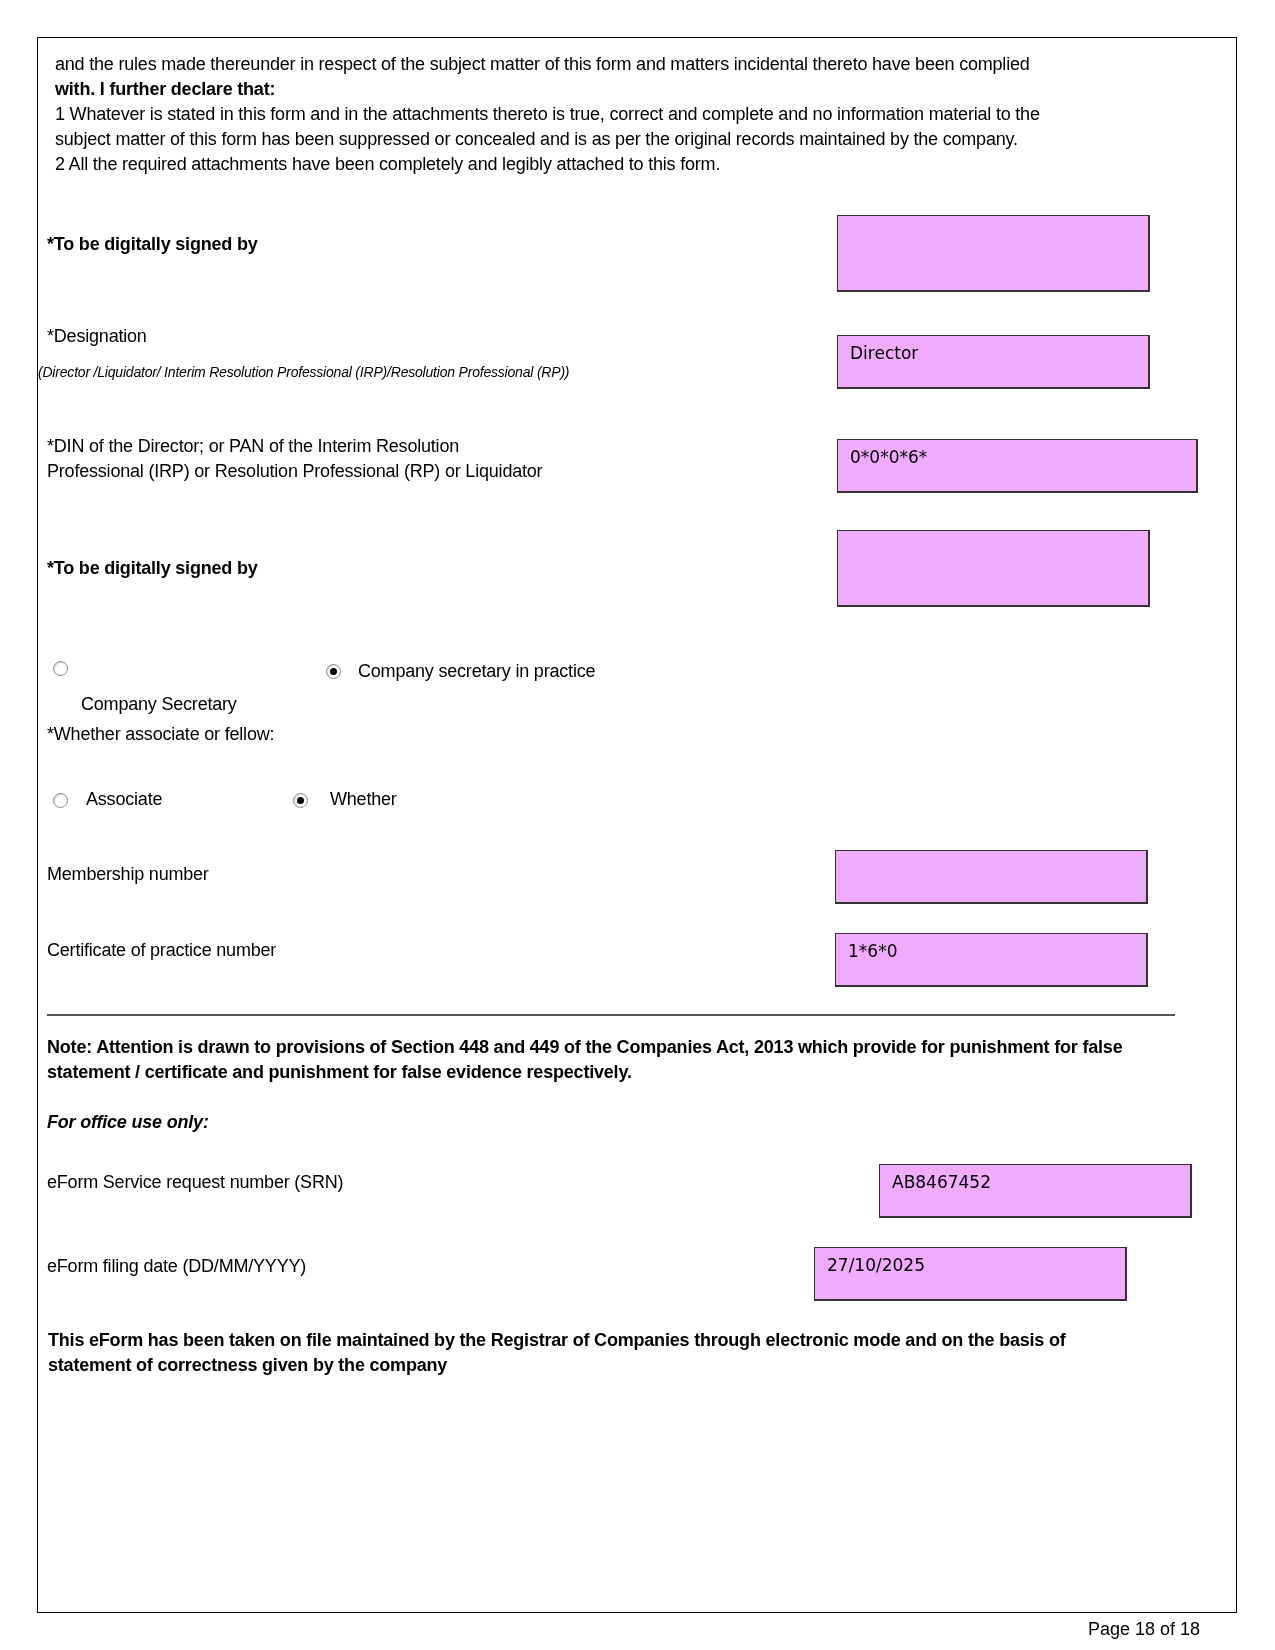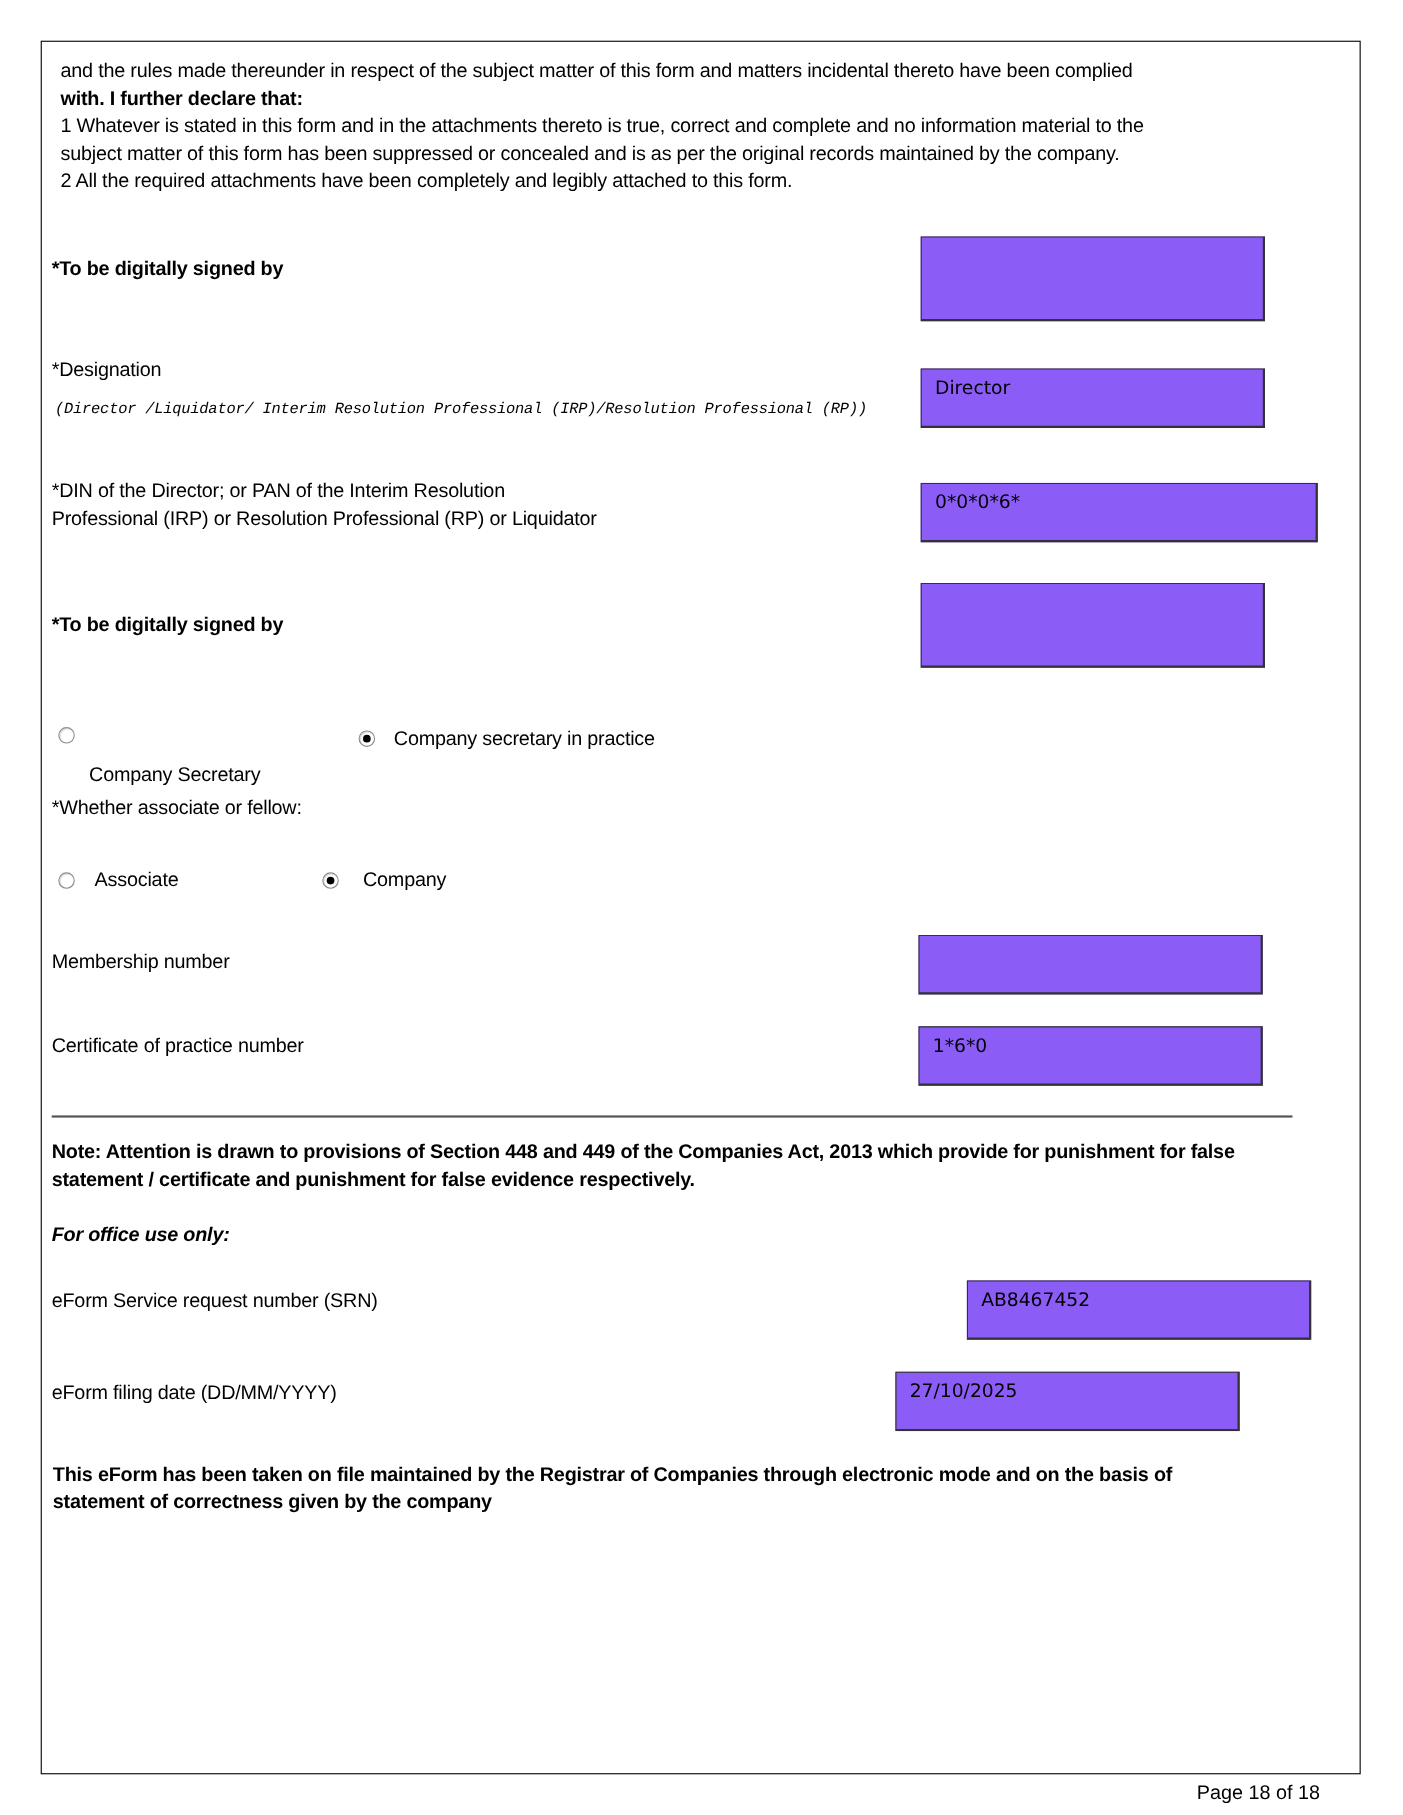--- a/index.html
+++ b/index.html
@@ -5,21 +5,21 @@
   html, body { margin: 0; padding: 0; background: #ffffff; }
   body { width: 1275px; height: 1650px; position: relative; overflow: hidden;
          font-family: "Liberation Sans", sans-serif; color: #000; }
   .frame { position: absolute; left: 37px; top: 37px; width: 1200px; height: 1576px;
            border: 1.5px solid #000; box-sizing: border-box; }
   .abs { position: absolute; white-space: nowrap; }
   .txt { font-size: 18px; line-height: 25px; letter-spacing: -0.2px; }
   .bold { font-weight: bold; }
   .italic-small { font-style: italic; font-size: 14px; letter-spacing: -0.2px; }
   .box { position: absolute; border: 1.5px solid #333; border-right-width: 2px; border-bottom-width: 2px;
-         box-sizing: border-box; background: #8b5cf6; }
+         box-sizing: border-box; background: #f0abfc; }
   .box .val { position: absolute; left: 12px; top: 7px; font-family: "DejaVu Sans", sans-serif;
               font-size: 17px; white-space: nowrap; }
   .radio { position: absolute; width: 15px; height: 15px; border-radius: 50%;
            border: 1.5px solid #8a8a8a; box-sizing: border-box; background: #fff;
            box-shadow: inset 1px 1px 1px rgba(0,0,0,0.15); }
   .radio.checked::after { content: ""; position: absolute; left: 2.5px; top: 2.5px;
            width: 7px; height: 7px; border-radius: 50%; background: #000; }
   .divider { position: absolute; left: 47px; top: 1014px; width: 1128px; height: 0;
              border-top: 2px solid #555; }
   .page-num { position: absolute; left: 1088px; top: 1619px; font-size: 18px; }
@@ -34,21 +34,21 @@
 <div class="abs txt" style="left:55px; top:102px;">1 Whatever is stated in this form and in the attachments thereto is true, correct and complete and no information material to the</div>
 <div class="abs txt" style="left:55px; top:127px;">subject matter of this form has been suppressed or concealed and is as per the original records maintained by the company.</div>
 <div class="abs txt" style="left:55px; top:152px;">2 All the required attachments have been completely and legibly attached to this form.</div>
 
 <div class="abs txt bold" style="left:47px; top:232px;">*To be digitally signed by</div>
 <div class="box" style="left:837px; top:215px; width:313px; height:77px;">
   <span class="val"></span>
 </div>
 
 <div class="abs txt" style="left:47px; top:324px;">*Designation</div>
-<div class="abs italic-small" style="left:50px; top:364px;font-family:Liberation Mono, monospace;">(Director /Liquidator/ Interim Resolution Professional (IRP)/Resolution Professional (RP))</div>
+<div class="abs italic-small" style="left:38px; top:364px;">(Director /Liquidator/ Interim Resolution Professional (IRP)/Resolution Professional (RP))</div>
 <div class="box" style="left:837px; top:335px; width:313px; height:54px;">
   <span class="val">Director</span>
 </div>
 
 <div class="abs txt" style="left:47px; top:434px;">*DIN of the Director; or PAN of the Interim Resolution</div>
 <div class="abs txt" style="left:47px; top:459px;">Professional (IRP) or Resolution Professional (RP) or Liquidator</div>
 <div class="box" style="left:837px; top:439px; width:361px; height:54px;">
   <span class="val">0*0*0*6*</span>
 </div>
 
@@ -59,21 +59,21 @@
 
 <div class="radio" style="left:53px; top:661px;"></div>
 <div class="abs txt" style="left:81px; top:692px;text-align:right;">Company Secretary</div>
 <div class="radio checked" style="left:326px; top:664px;"></div>
 <div class="abs txt" style="left:358px; top:659px;">Company secretary in practice</div>
 
 <div class="abs txt" style="left:47px; top:722px;">*Whether associate or fellow:</div>
 <div class="radio" style="left:53px; top:793px;"></div>
 <div class="abs txt" style="left:86px; top:787px;">Associate</div>
 <div class="radio checked" style="left:293px; top:793px;"></div>
-<div class="abs txt" style="left:330px; top:787px;">Company</div>
+<div class="abs txt" style="left:330px; top:787px;">Whether</div>
 
 <div class="abs txt" style="left:47px; top:862px;">Membership number</div>
 <div class="box" style="left:835px; top:850px; width:313px; height:54px;">
   <span class="val"></span>
 </div>
 
 <div class="abs txt" style="left:47px; top:938px;">Certificate of practice number</div>
 <div class="box" style="left:835px; top:933px; width:313px; height:54px;">
   <span class="val">1*6*0</span>
 </div>

